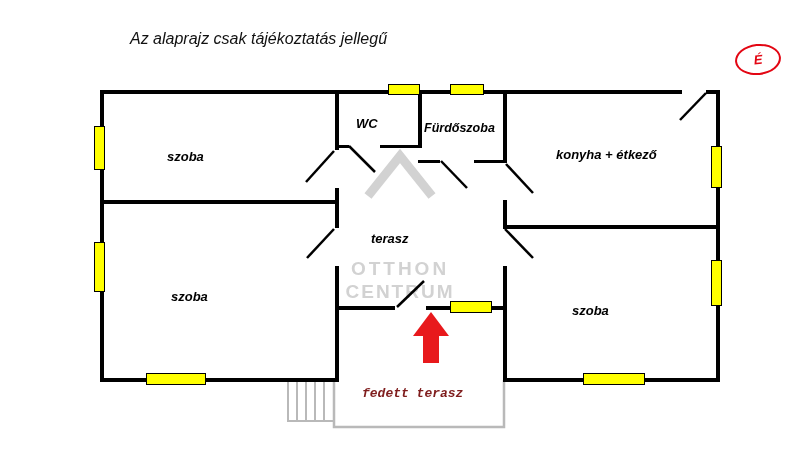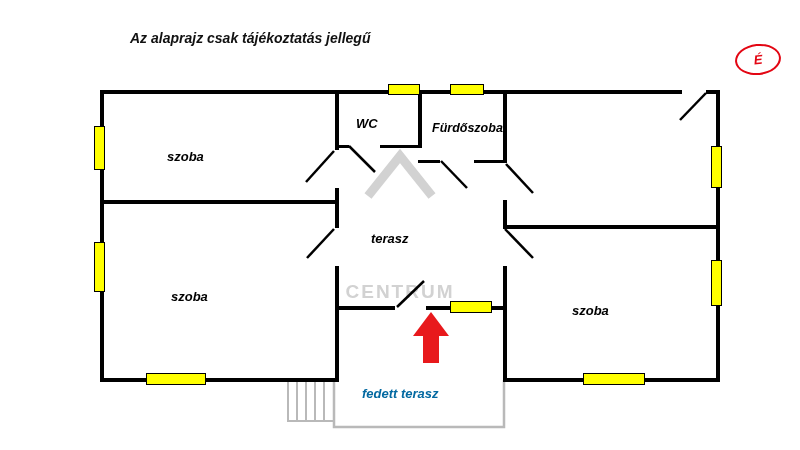--- a/index.html
+++ b/index.html
@@ -2,22 +2,22 @@
 <html><head>
 <meta charset="utf-8">
 <style>
   html,body{margin:0;padding:0;background:#ffffff;}
   #stage{position:relative;width:800px;height:450px;background:#ffffff;overflow:hidden;
          font-family:"Liberation Sans",sans-serif;}
   .wall{position:absolute;background:#000;}
   .win{position:absolute;background:#ffff00;border:1px solid #000;box-sizing:border-box;}
   .lbl{position:absolute;font-style:italic;font-weight:bold;font-size:13px;color:#000000;white-space:nowrap;}
   .lbl.small{font-size:12.5px;}
-  .lbl.red{color:#0369a1;}
-  #title{position:absolute;left:130px;top:30px;font-style:italic;font-weight:bold;font-size:14px;color:#111;white-space:nowrap;}
+  .lbl.red{color:#7f1d1d;font-family:Liberation Mono, monospace;}
+  #title{position:absolute;left:130px;top:30px;font-style:italic;font-weight:normal;font-size:16px;color:#111;white-space:nowrap;}
   #compass{position:absolute;left:735px;top:44px;width:42px;height:27px;border:2.5px solid #e30613;
            border-radius:50%;display:flex;align-items:center;justify-content:center;
            transform:rotate(-6deg);background:#fff;}
   #compass span{font-style:italic;font-weight:bold;font-size:13px;color:#e30613;}
   .wm{position:absolute;color:#d2d2d2;font-weight:bold;text-align:center;letter-spacing:3px;}
   #wm-logo{left:352px;top:186px;width:96px;font-size:46px;letter-spacing:2px;}
   #wm-line1{left:335px;top:258px;width:130px;font-size:19px;}
   #wm-line2{left:335px;top:281px;width:130px;font-size:19px;letter-spacing:2px;}
   svg{position:absolute;left:0;top:0;pointer-events:none;}
 </style>
@@ -25,20 +25,21 @@
 <body>
 
 <div id="stage">
 
   <div id="title">Az alaprajz csak tájékoztatás jellegű</div>
 
   <div id="compass">
     <span>É</span>
   </div>
 
+  <div class="wm" id="wm-line1">OTTHON</div>
   <div class="wm" id="wm-line2">CENTRUM</div>
 
   <svg width="800" height="450" viewBox="0 0 800 450">
 
     <polyline points="368,196 400,156 432,196" fill="none" stroke="#d2d2d2" stroke-width="9"></polyline>
 
     <polyline points="334,380 334,427 504,427 504,380" fill="none" stroke="#b9b9b9" stroke-width="2.5"></polyline>
 
     <g stroke="#b9b9b9" stroke-width="2" fill="none">
       <rect x="288" y="381" width="46" height="40"></rect>
@@ -90,19 +91,20 @@
   <div class="win" style="left:388px;top:84px;width:32px;height:11px;"></div>
   <div class="win" style="left:450px;top:84px;width:34px;height:11px;"></div>
   <div class="win" style="left:711px;top:146px;width:11px;height:42px;"></div>
   <div class="win" style="left:711px;top:260px;width:11px;height:46px;"></div>
   <div class="win" style="left:146px;top:373px;width:60px;height:12px;"></div>
   <div class="win" style="left:583px;top:373px;width:62px;height:12px;"></div>
   <div class="win" style="left:450px;top:301px;width:42px;height:12px;"></div>
 
   <div class="lbl" style="left:167px;top:149px;">szoba</div>
   <div class="lbl" style="left:356px;top:116px;">WC</div>
-  <div class="lbl small" style="left:424px;top:121px;margin-left:8px;">Fürdőszoba</div>
+  <div class="lbl small" style="left:424px;top:121px;">Fürdőszoba</div>
+  <div class="lbl" style="left:556px;top:147px;">konyha + étkező</div>
   <div class="lbl" style="left:371px;top:231px;">terasz</div>
   <div class="lbl" style="left:171px;top:289px;">szoba</div>
   <div class="lbl" style="left:572px;top:303px;">szoba</div>
   <div class="lbl red" style="left:362px;top:386px;">fedett terasz</div>
 
 </div>
 
 </body></html>

